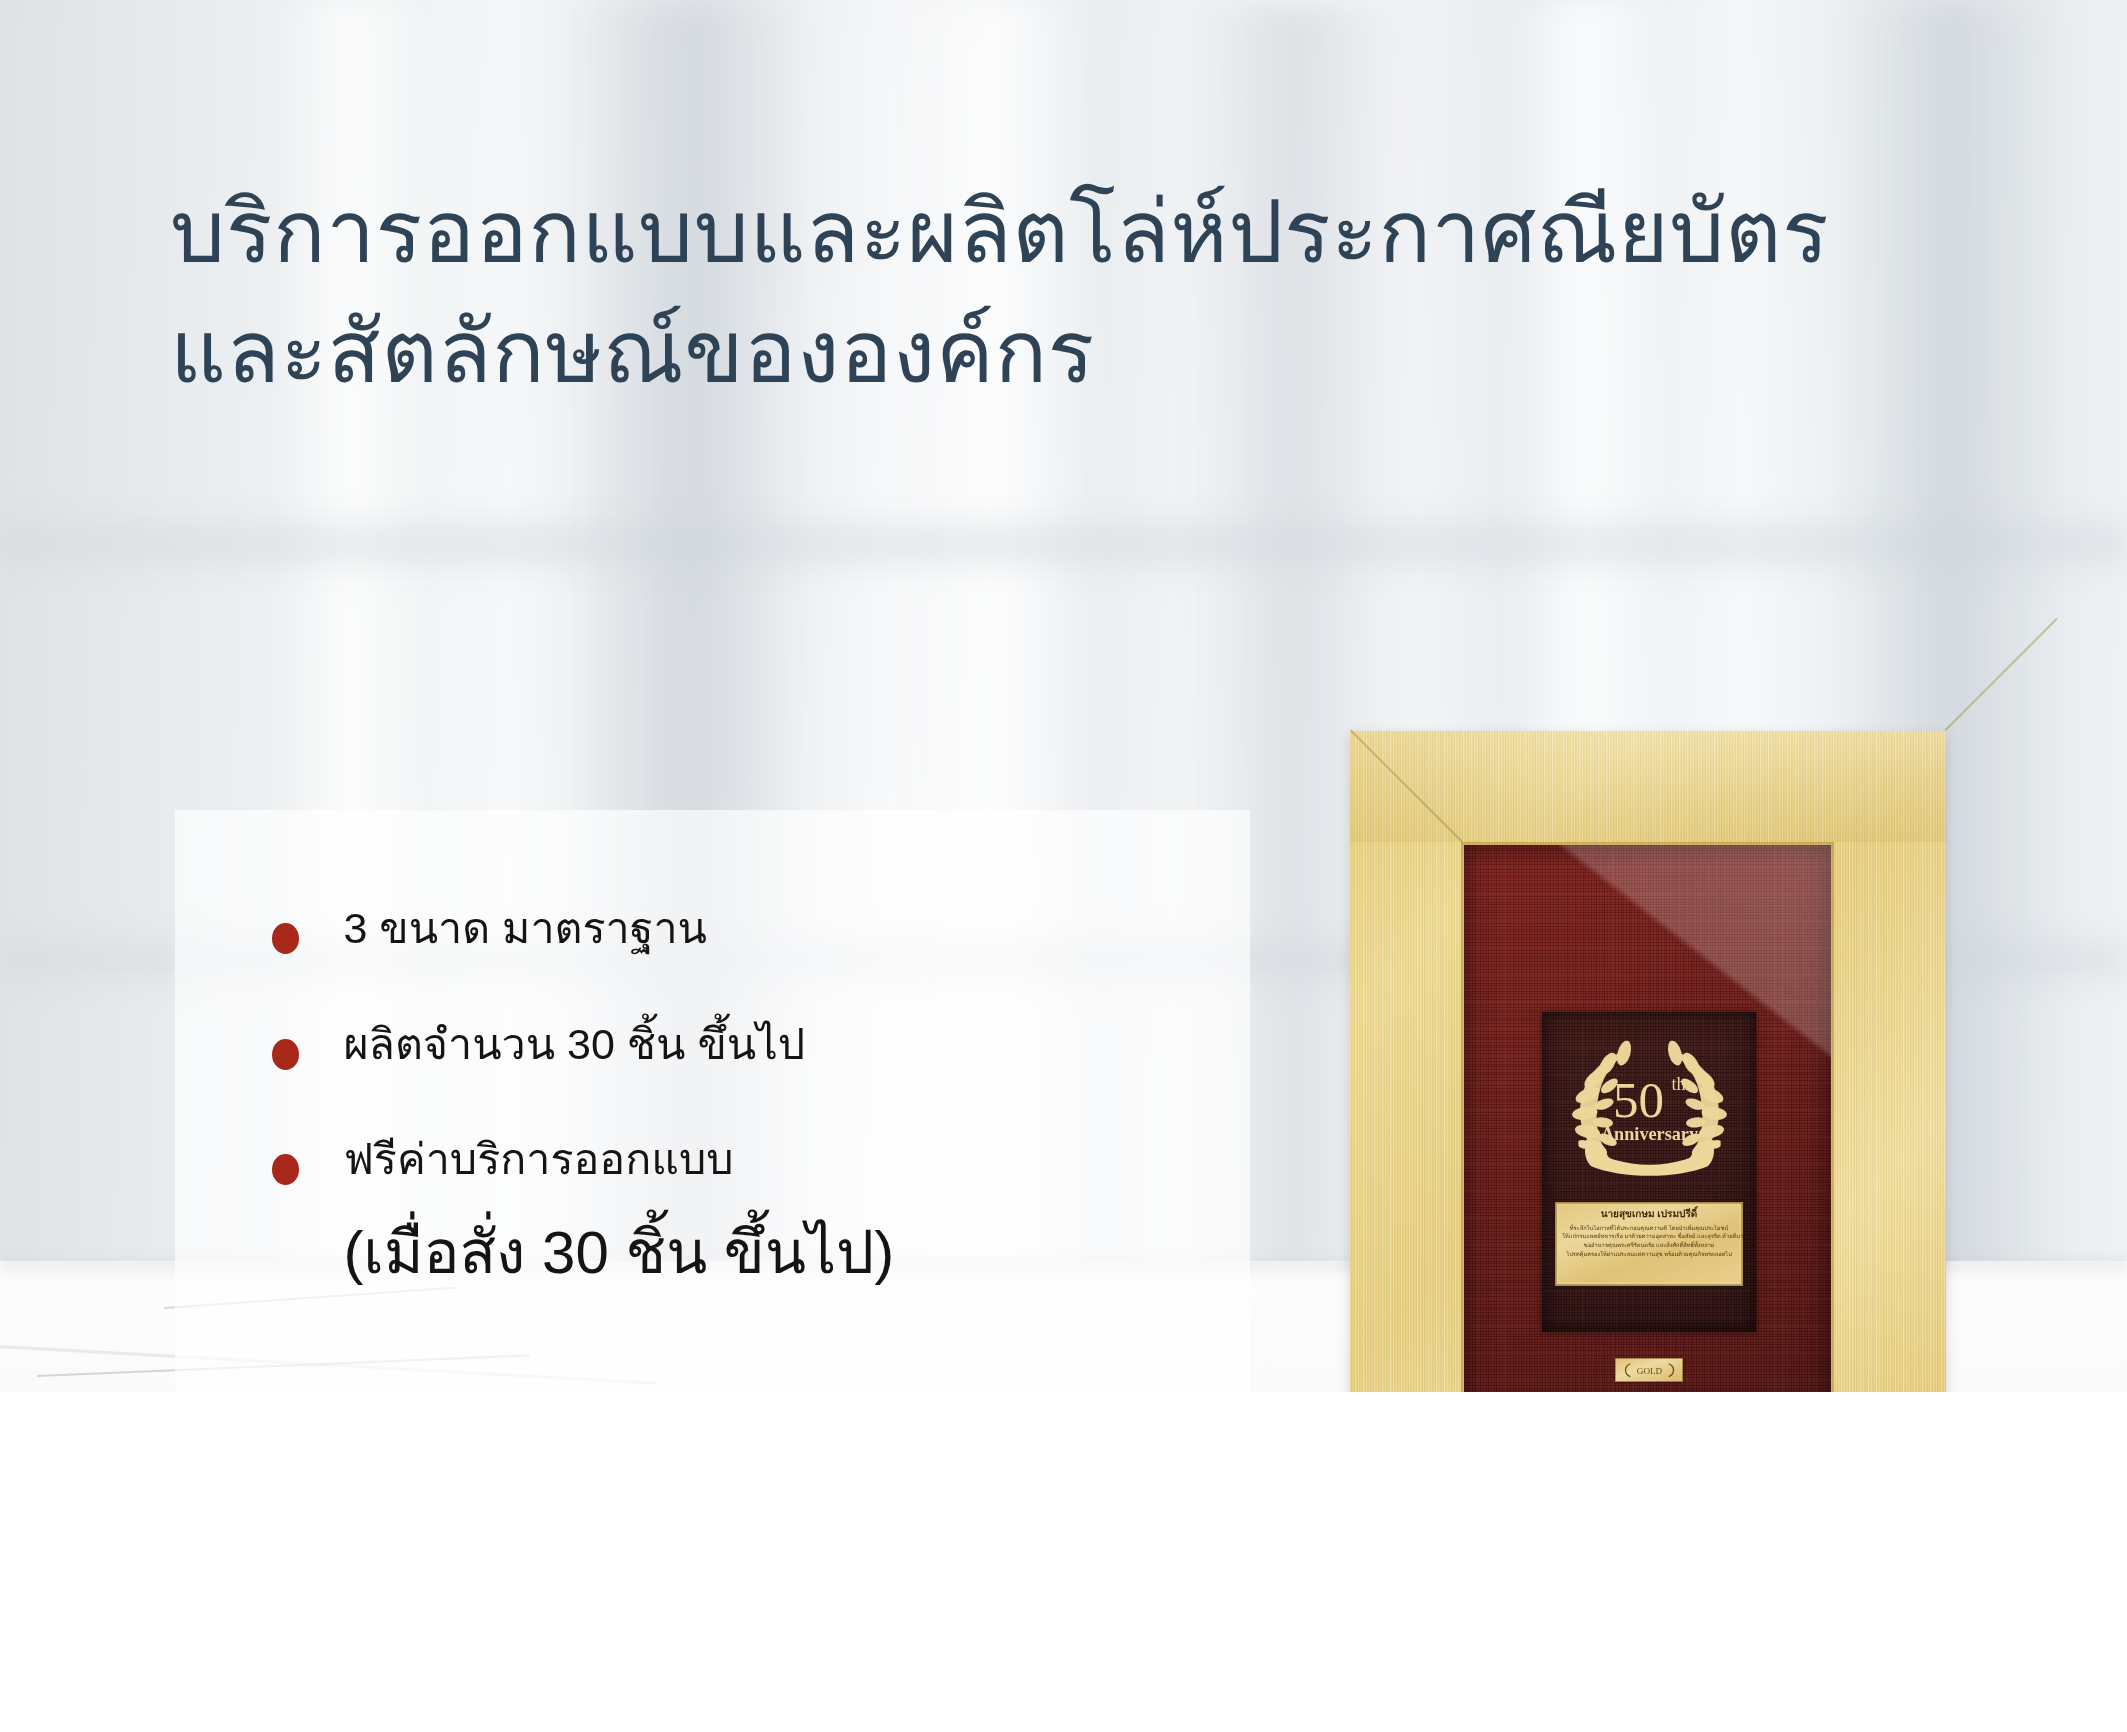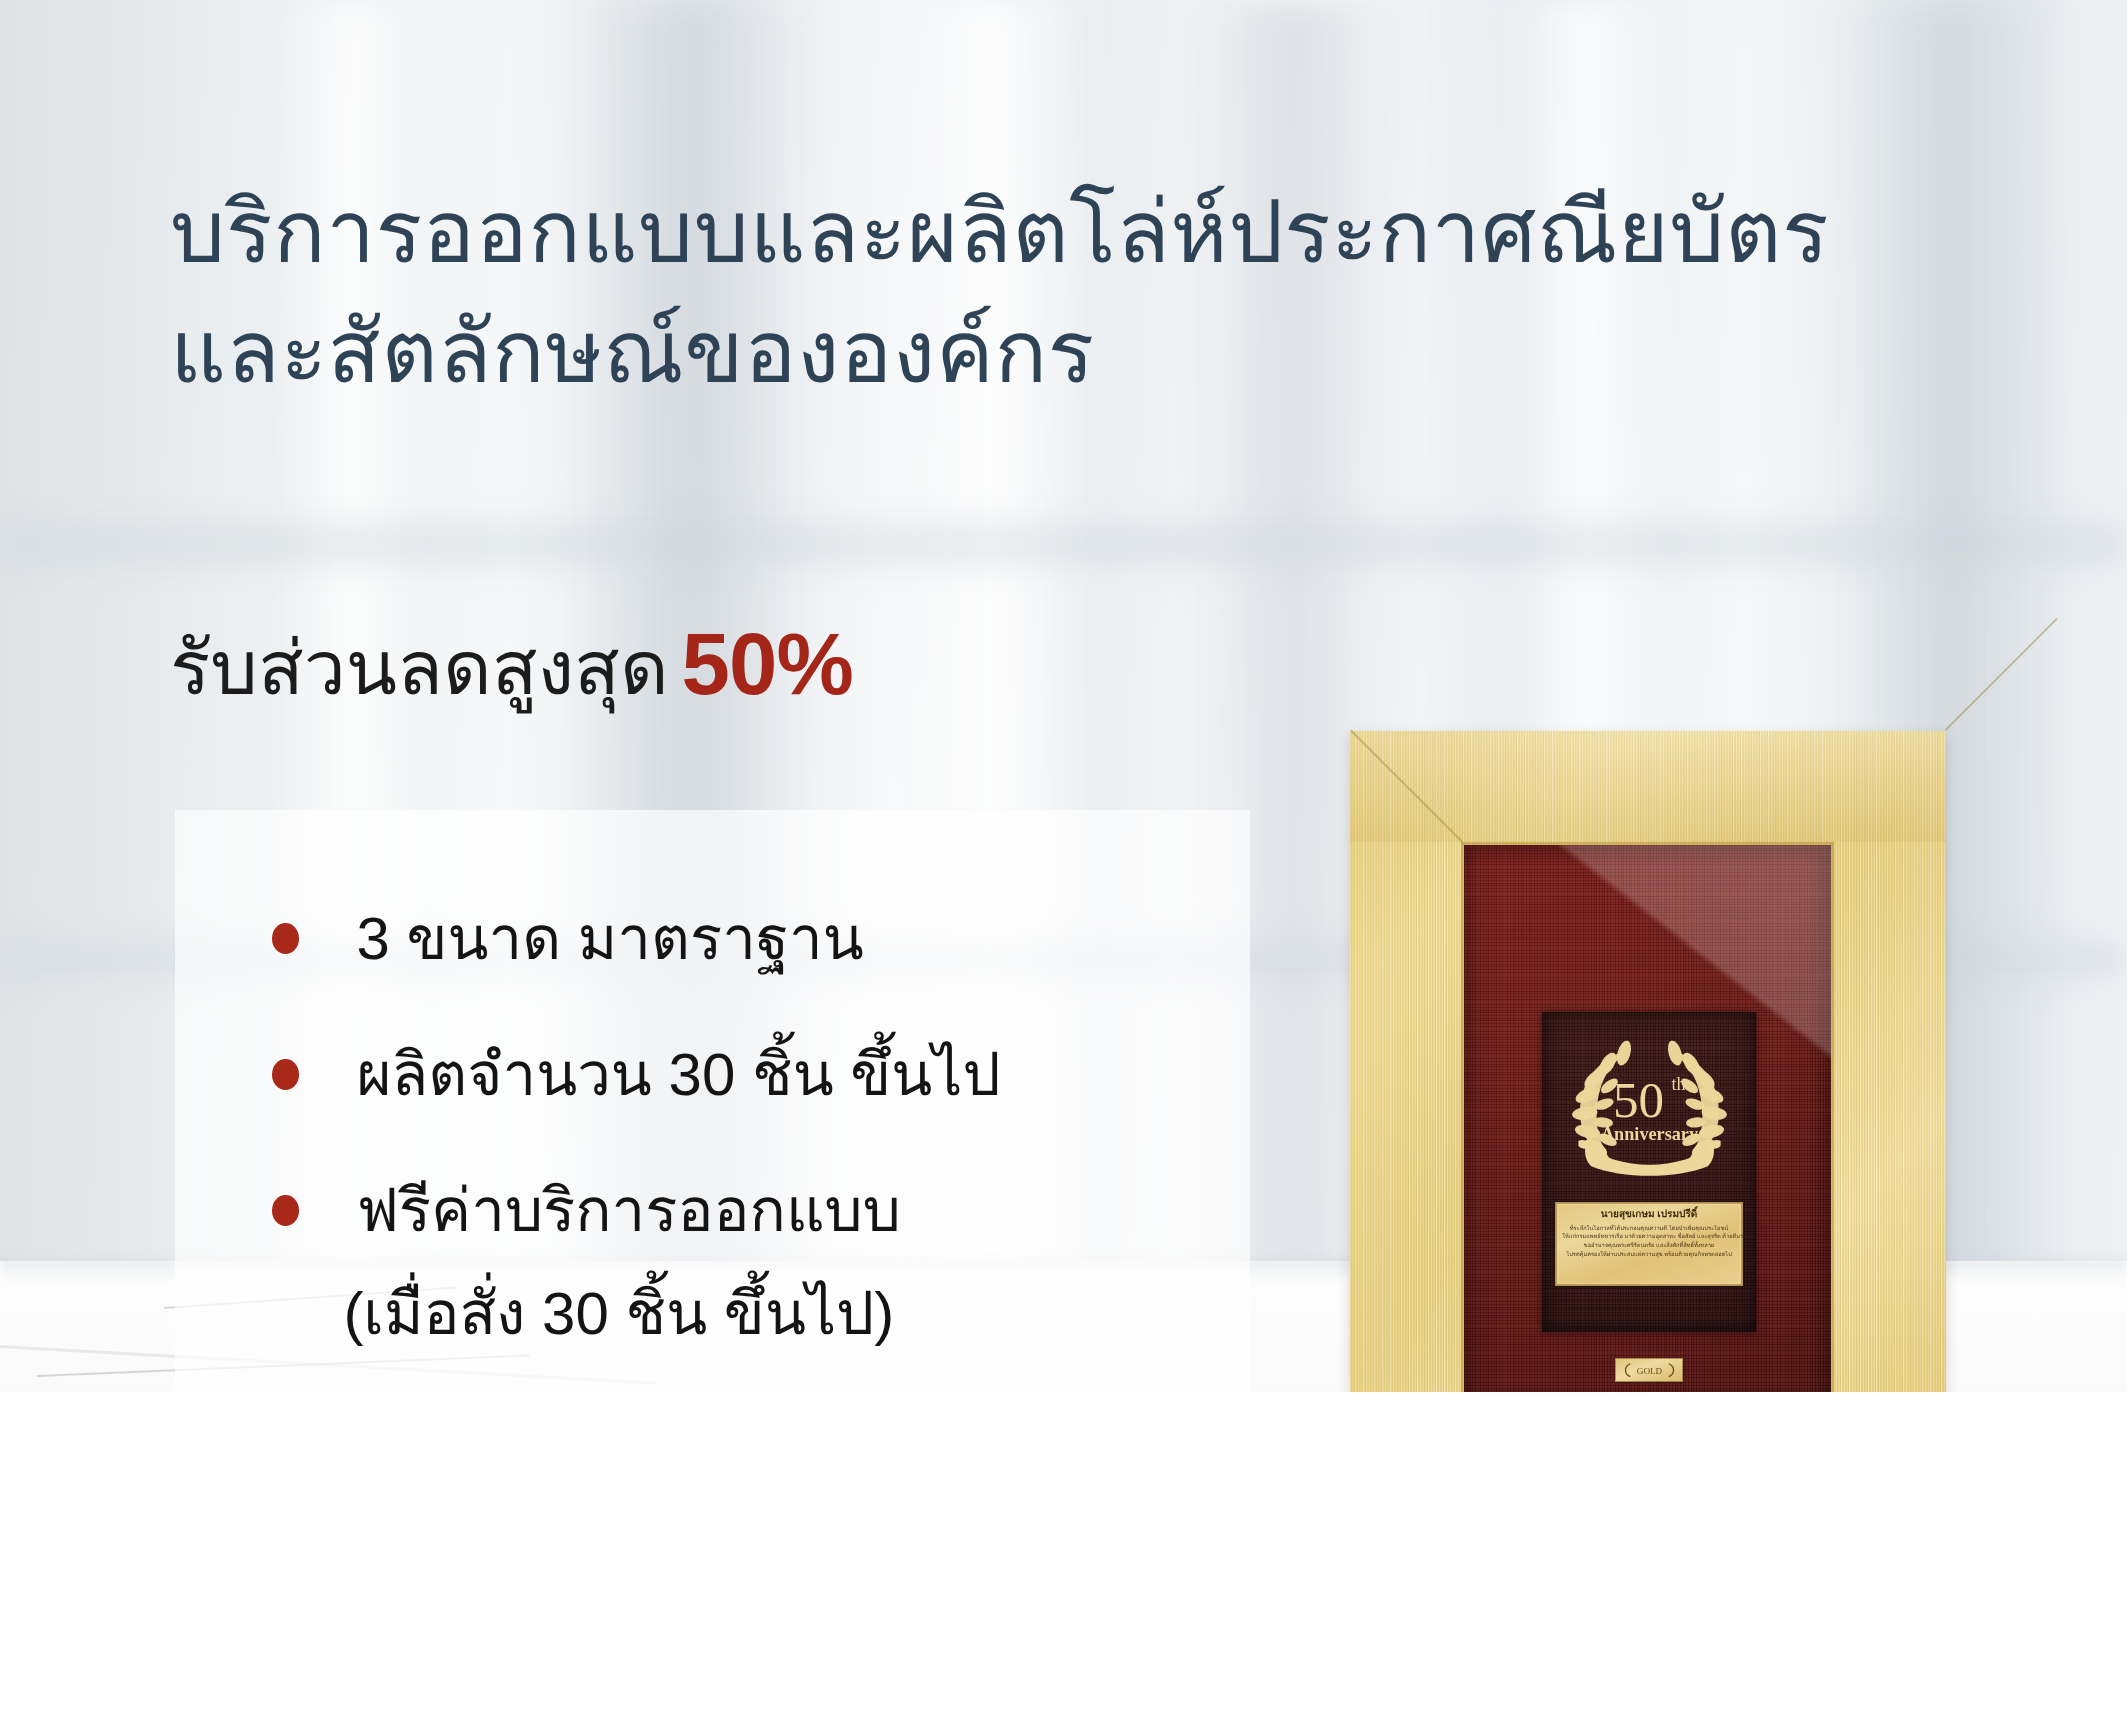--- a/index.html
+++ b/index.html
@@ -167,25 +167,24 @@
   .dot {
     width: 27.4px;
     height: 31px;
     border-radius: 50%;
     background: #a8291a;
     margin-top: 20px;
     margin-right: 44px;
     flex: none;
   }
   .bullet-text {
-    font-size: 60px;
+    font-size: 43px;
     line-height: 1.2;
     color: #141414;
     white-space: nowrap;
-    margin-left: 13px;
   }
   .subline {
     display: block;
     margin-top: 31px;
     font-size: 60px;
     line-height: 1.2;
     color: #141414;
     white-space: nowrap;
   }
 
@@ -369,23 +368,20 @@
   <div class="vein soft" style="left:1425px;top:1617px;width:713px;height:1.8px;transform:rotate(-2.0deg);"></div>
   <div class="vein faint" style="left:55px;top:1645px;width:822px;height:1.8px;transform:rotate(1.1deg);"></div>
   <div class="vein" style="left:164px;top:1307px;width:292px;height:1.8px;transform:rotate(-4.0deg);"></div>
   <div class="vein faint" style="left:1736px;top:1407px;width:393px;height:1.8px;transform:rotate(2.6deg);"></div>
 
   <h1 class="headline">
     <span>บริการออกแบบและผลิตโล่ห์ประกาศณียบัตร</span>
     <span class="line2">และสัตลักษณ์ขององค์กร</span>
   </h1>
 
-  <div class="discount">
-    <span>รับส่วนลดสูงสุด</span><span class="pct">50%</span>
-  </div>
 
   <div class="card"></div>
 
   <ul class="bullets" style="list-style:none;">
     <li class="bullet-row">
       <span class="dot"></span>
       <span class="bullet-text">3 ขนาด มาตราฐาน</span>
     </li>
     <li class="bullet-row">
       <span class="dot"></span>

